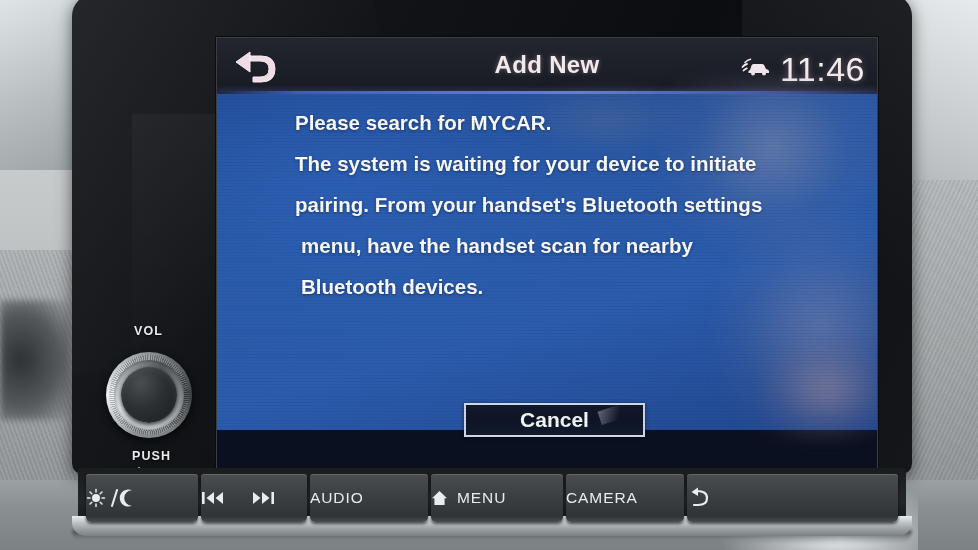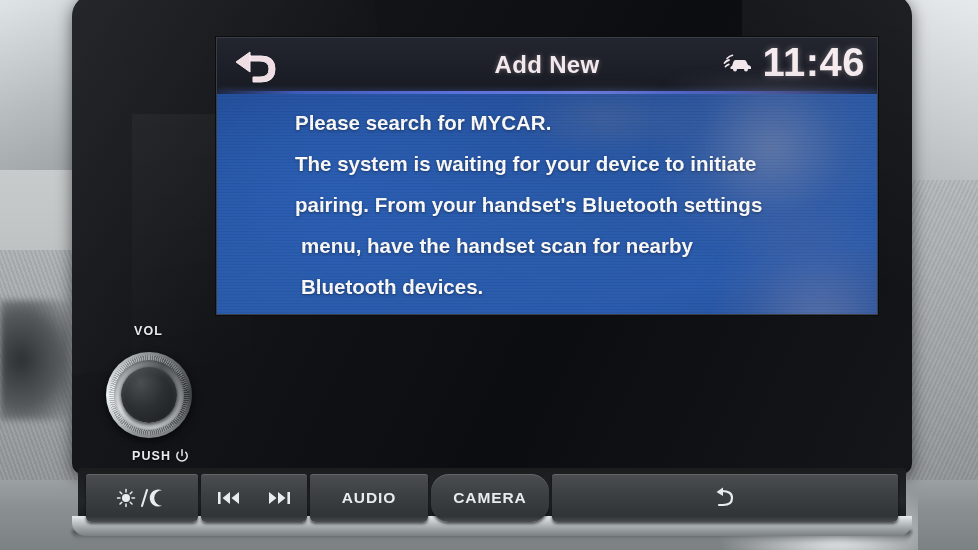--- a/index.html
+++ b/index.html
@@ -103,21 +103,21 @@
     position: absolute;
     left: 60px; top: 120px;
     width: 120px; height: 330px;
     background: linear-gradient(170deg, rgba(255,255,255,.035) 0%, rgba(255,255,255,0) 80%);
   }
 
   
   .screen {
     position: absolute;
     left: 145px; top: 44px;
-    width: 660px; height: 276px;
+    width: 660px; height: 497px;
     background: #0b1020;
     overflow: hidden;
     box-shadow: 0 0 0 1px #3b3f45, 0 0 0 2px #0a0c0e;
   }
 
   .screen-header {
     position: absolute;
     left: 0; top: 0;
     width: 100%; height: 54px;
     background: linear-gradient(180deg, #23262f 0%, #1c1f27 60%, #181b22 100%);
@@ -148,26 +148,27 @@
   }
   .status-cluster {
     position: absolute;
     right: 12px; top: 8px;
     display: flex;
     align-items: center;
     gap: 9px;
   }
   .car-link-icon { width: 30px; height: 22px; display: block; }
   .clock {
-    font-size: 40px;
-    font-weight: 700;
+    font-size: 34px;
+    font-weight: 400;
     color: #f6ecef;
     letter-spacing: .5px;
     line-height: 32px;
     text-shadow: 0 0 6px rgba(245,220,230,.35);
+    margin-top: 7px;
   }
 
   
   .screen-body {
     position: absolute;
     left: 0; top: 56px;
     width: 100%; height: 336px;
     background:
       radial-gradient(ellipse 70% 80% at 18% 30%, #2b5fb4 0%, rgba(40,85,165,0) 70%),
       linear-gradient(165deg, #20478f 0%, #2a5aa8 38%, #2b5cae 62%, #21468d 100%);
@@ -284,50 +285,50 @@
     inset: 15px;
     border-radius: 50%;
     background:
       radial-gradient(ellipse at 35% 28%, #4a4e51 0%, #2c3032 45%, #1a1c1e 100%);
     box-shadow: inset 0 2px 6px rgba(255,255,255,.10), 0 2px 5px rgba(0,0,0,.8);
   }
 
   .vol-knob { left: 34px; top: 358px; }
 
   .vol-text   { left: 62px; top: 330px; text-align: right; }
-  .push-text  { left: 60px; top: 455px; display: flex; align-items: flex-start; gap: 4px; }
+  .push-text  { left: 60px; top: 455px; display: flex; align-items: flex-start; gap: 4px; flex-direction: column; }
 
   
   .button-bar {
     position: absolute;
     left: 86px; bottom: 28px;
     width: 812px; height: 48px;
     display: flex;
     gap: 3px;
     z-index: 4;
   }
   .pbtn {
     background: linear-gradient(180deg, #4a4e50 0%, #3c4042 42%, #303436 88%, #494d4f 100%);
     border-radius: 3px 3px 5px 5px;
     display: flex;
     align-items: center;
-    justify-content: center;
+    justify-content: flex-start;
     gap: 8px;
     color: #e9ecee;
     font-size: 15.5px;
-    font-weight: 700;
+    font-weight: 400;
     letter-spacing: .9px;
     box-shadow: inset 0 1px 0 rgba(255,255,255,.14), 0 2px 3px rgba(0,0,0,.6);
   }
   .pb-daynight { flex: 0 0 112px; }
   .pb-track    { flex: 0 0 106px; gap: 26px; }
   .pb-audio    { flex: 0 0 118px; }
   .pb-menu     { flex: 0 0 132px; gap: 9px; }
   .pb-map      { flex: 0 0 104px; }
-  .pb-camera   { flex: 0 0 118px; border-radius: 18px; }
+  .pb-camera   { flex: 0 0 118px; }
   .pb-back     { flex: 1 1 auto; }
 
   .bar-chrome {
     position: absolute;
     left: 72px; bottom: 14px;
     width: 840px; height: 20px;
     background: linear-gradient(180deg, #e8ecee 0%, #c3c8ca 30%, #9ba0a2 65%, #7a7f81 100%);
     border-radius: 0 0 14px 14px;
     z-index: 3;
   }
@@ -469,20 +470,26 @@
         <path d="M2 2 L2 14 L9.5 8 Z" fill="#e9ecee"></path>
         <path d="M11 2 L11 14 L18.5 8 Z" fill="#e9ecee"></path>
         <rect x="20.4" y="2" width="2.6" height="12" fill="#e9ecee"></rect>
       </svg>
     </div>
 
     <div class="pbtn pb-audio">
       <span>AUDIO</span>
     </div>
 
+    <div class="pbtn pb-menu">
+      <svg width="17" height="16" viewBox="0 0 17 16" aria-hidden="true">
+        <path d="M8.5 1 L16 8.2 L13.6 8.2 L13.6 15 L3.4 15 L3.4 8.2 L1 8.2 Z" fill="#e9ecee"></path>
+      </svg>
+      <span>MENU</span>
+    </div>
 
 
     <div class="pbtn pb-camera">
       <span>CAMERA</span>
     </div>
 
     <div class="pbtn pb-back">
       <svg width="26" height="22" viewBox="0 0 26 22" aria-hidden="true">
         <path d="M10 4 Q20 4 20 11 Q20 18 11 18 L7 18" stroke="#e9ecee" stroke-width="2.2" fill="none" stroke-linecap="round"></path>
         <path d="M11 0.5 L4.5 5 L11 9 Z" fill="#e9ecee"></path>

